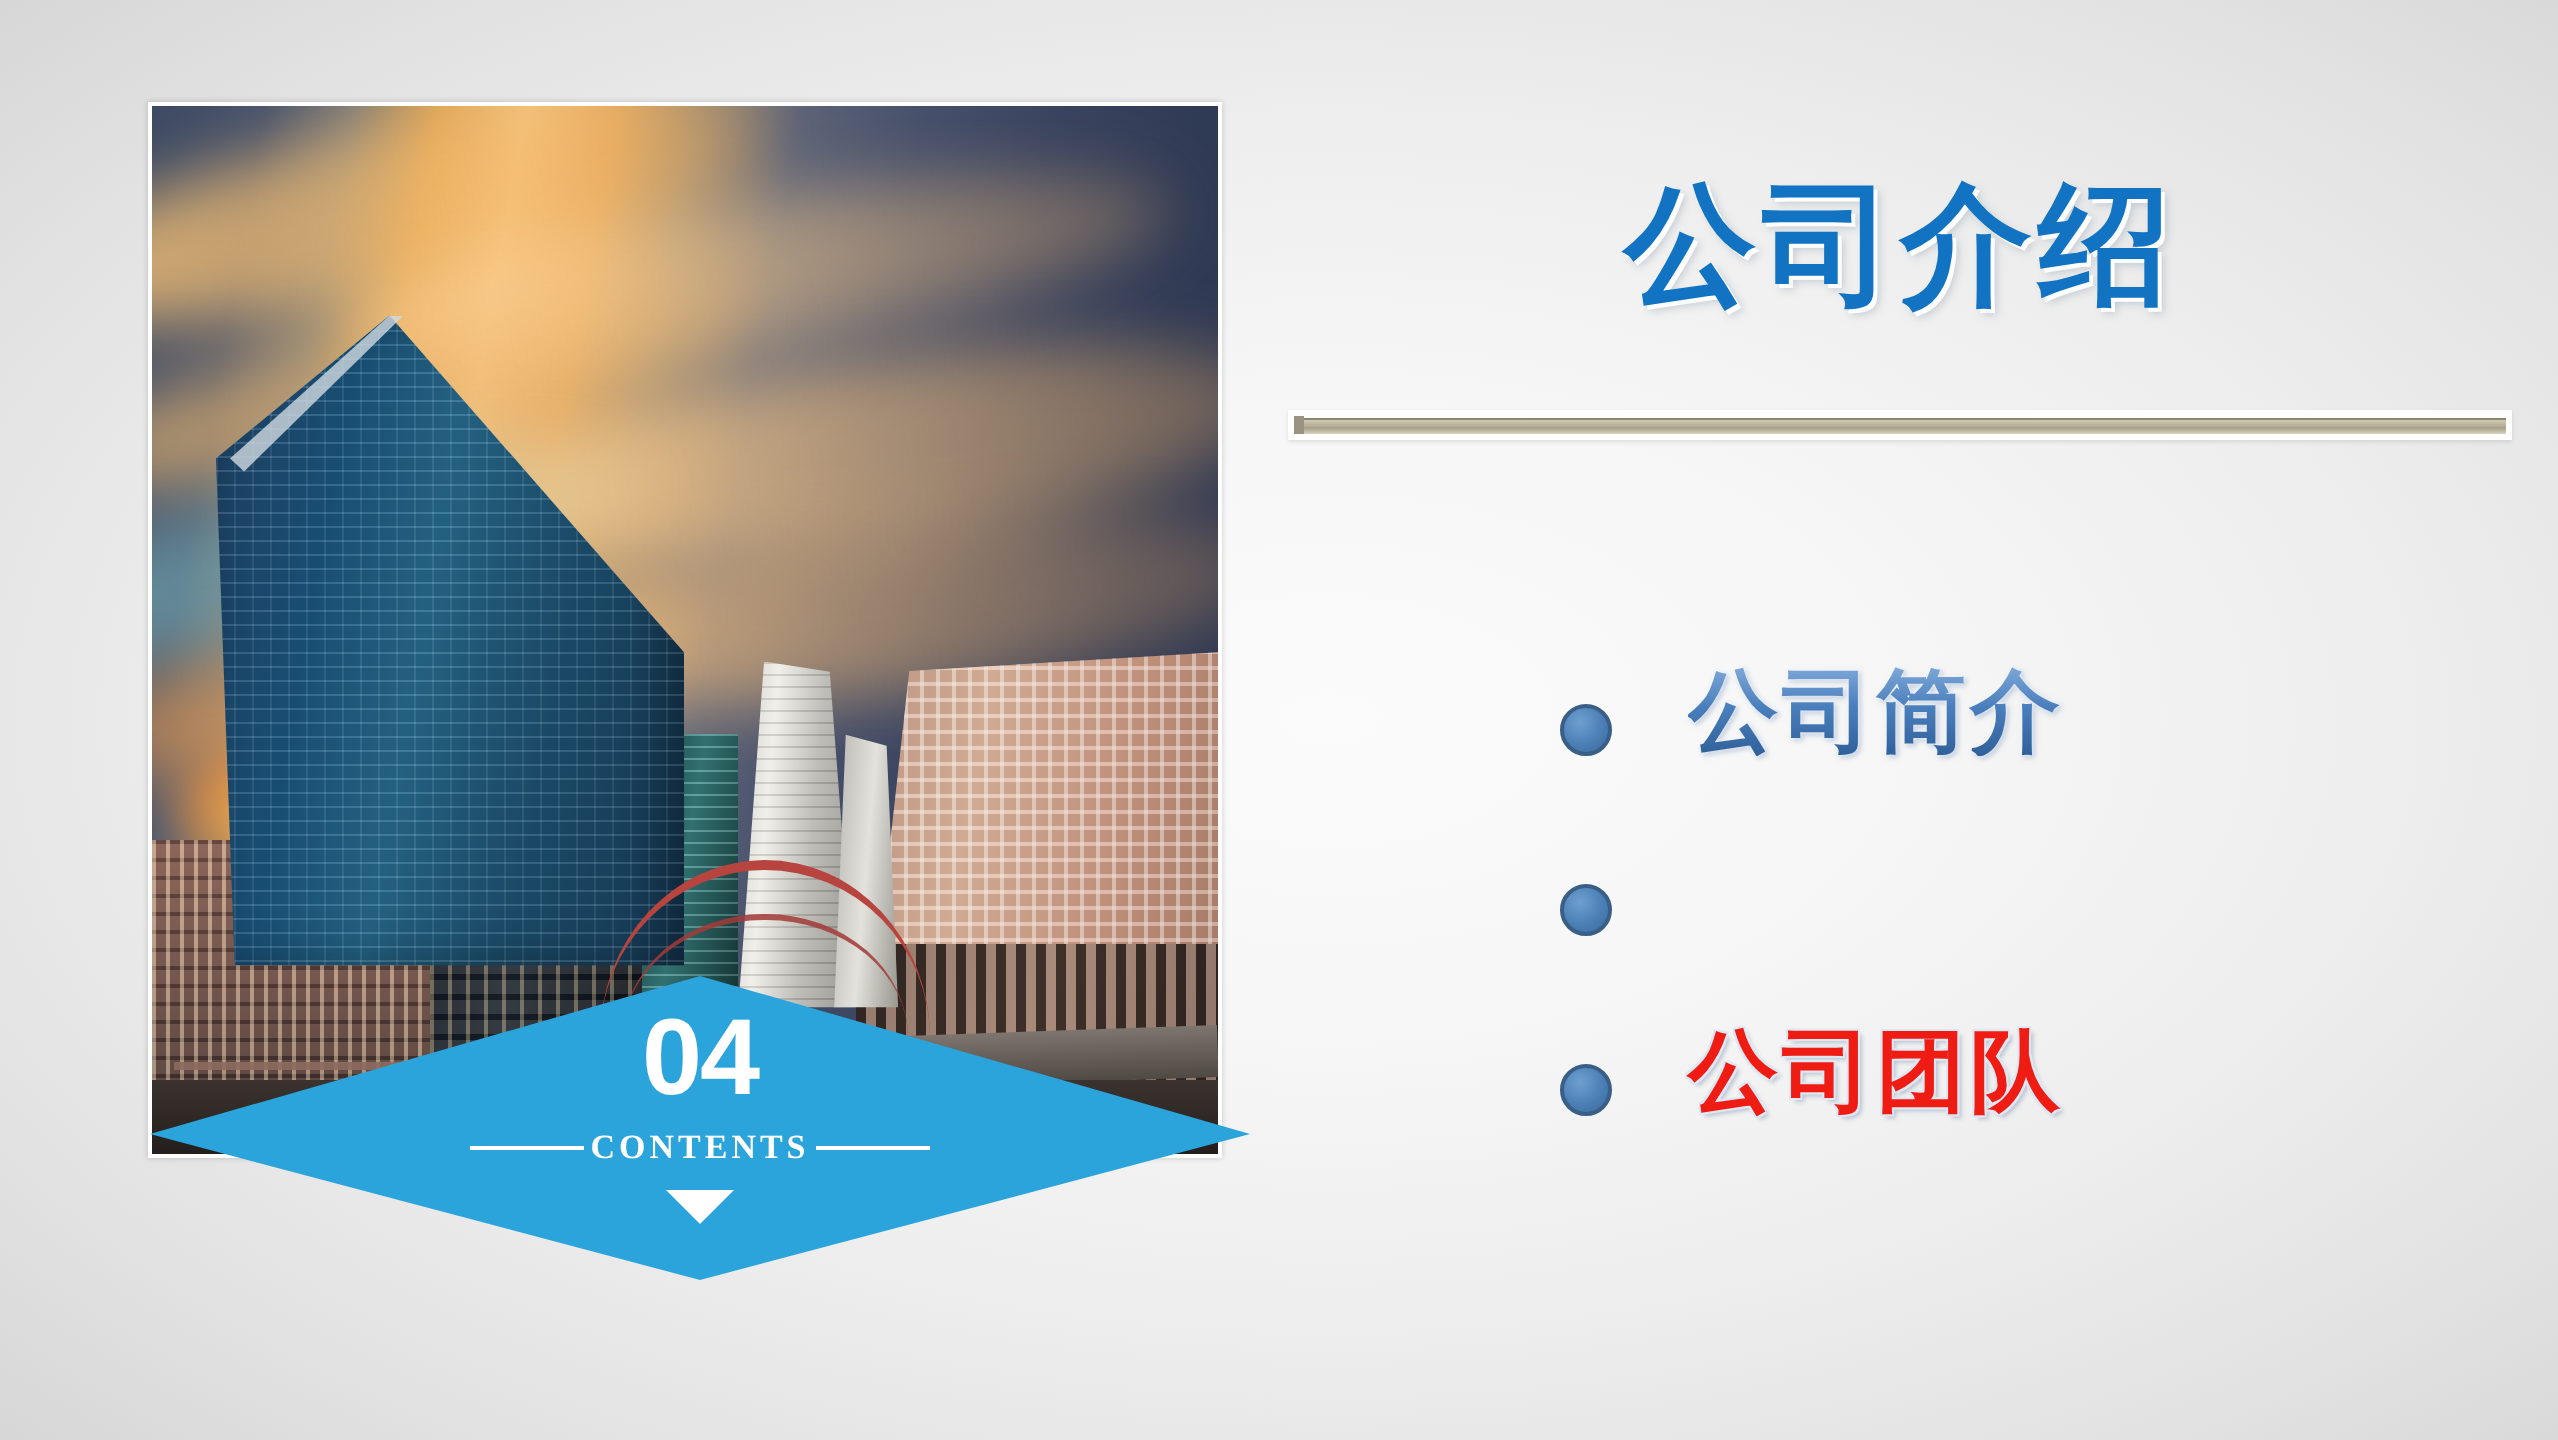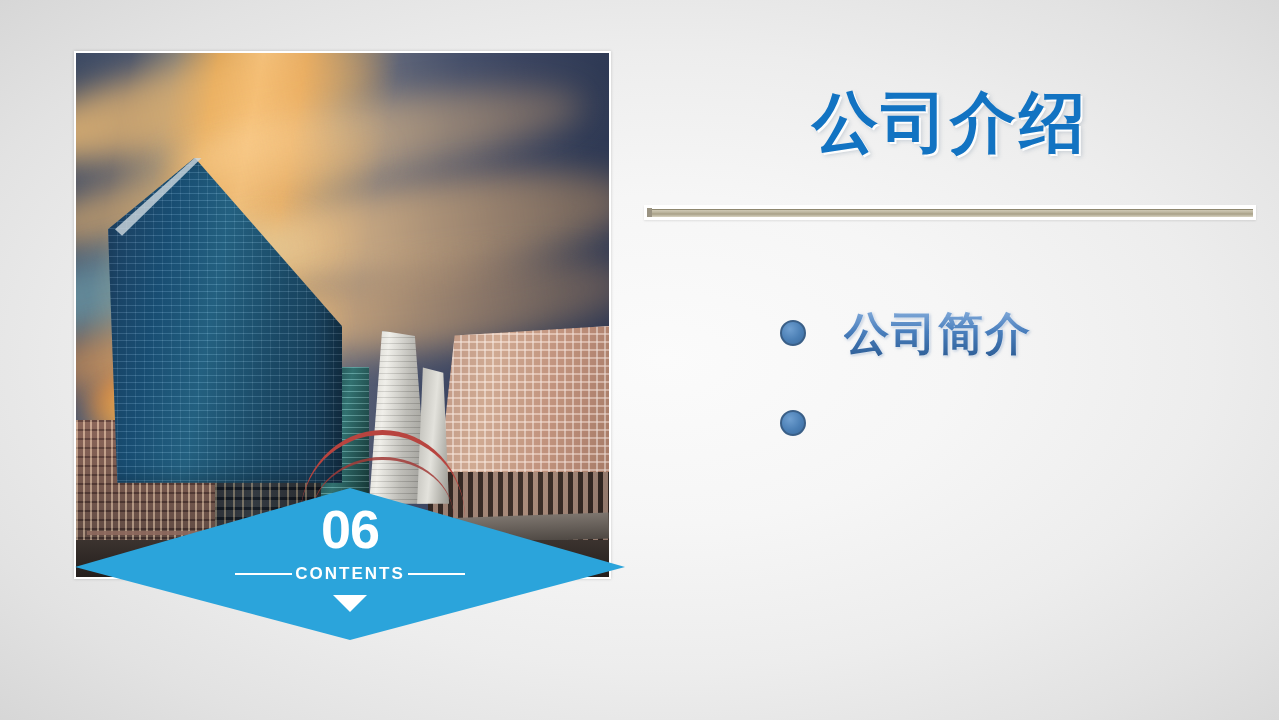--- a/index.html
+++ b/index.html
@@ -323,20 +323,21 @@
     line-height: 1;
     letter-spacing: -1px;
     font-family: "Liberation Sans", sans-serif;
   }
   .contents-row {
     display: flex;
     align-items: center;
     justify-content: center;
     margin-top: 8px;
     width: 230px;
+    font-family: Liberation Serif, serif;
   }
   .contents-line {
     flex: 1;
     height: 2px;
     background: #ffffff;
   }
   .contents-label {
     color: #ffffff;
     font-size: 17px;
     font-weight: bold;
@@ -395,21 +396,21 @@
   }
 
   .bullet-list {
     position: absolute;
     left: 780px;
     top: 288px;
     width: 440px;
   }
   .bullet-item {
     display: flex;
-    align-items: center;
+    align-items: flex-end;
     height: 90px;
   }
   .bullet-dot {
     width: 26px;
     height: 26px;
     border-radius: 50%;
     background: radial-gradient(circle at 36% 32%, #6f9fd0 0%, #4b7fb5 55%, #3b6a9c 100%);
     border: 2px solid #3a5f87;
     box-sizing: border-box;
     flex: 0 0 auto;
@@ -470,21 +471,21 @@
       <div class="arch"></div>
       <div class="arch2"></div>
       <div class="roadway"></div>
       <div class="rail-curve"></div>
       <div class="ground"></div>
     </div>
   </div>
 
   <div class="diamond"></div>
   <div class="diamond-content">
-    <div class="num-04">06</div>
+    <div class="num-04">04</div>
     <div class="contents-row">
       <span class="contents-line"></span>
       <span class="contents-label">CONTENTS</span>
       <span class="contents-line"></span>
     </div>
     <div class="arrow-down"></div>
   </div>
 
   <div class="title">公司介绍</div>
 
@@ -494,15 +495,19 @@
   </div>
 
   <div class="bullet-list">
     <div class="bullet-item">
       <span class="bullet-dot"></span>
       <span class="bullet-text blue">公司简介</span>
     </div>
     <div class="bullet-item">
       <span class="bullet-dot"></span>
     </div>
+    <div class="bullet-item">
+      <span class="bullet-dot"></span>
+      <span class="bullet-text red">公司团队</span>
+    </div>
   </div>
 
 </div>
 
 </body></html>

